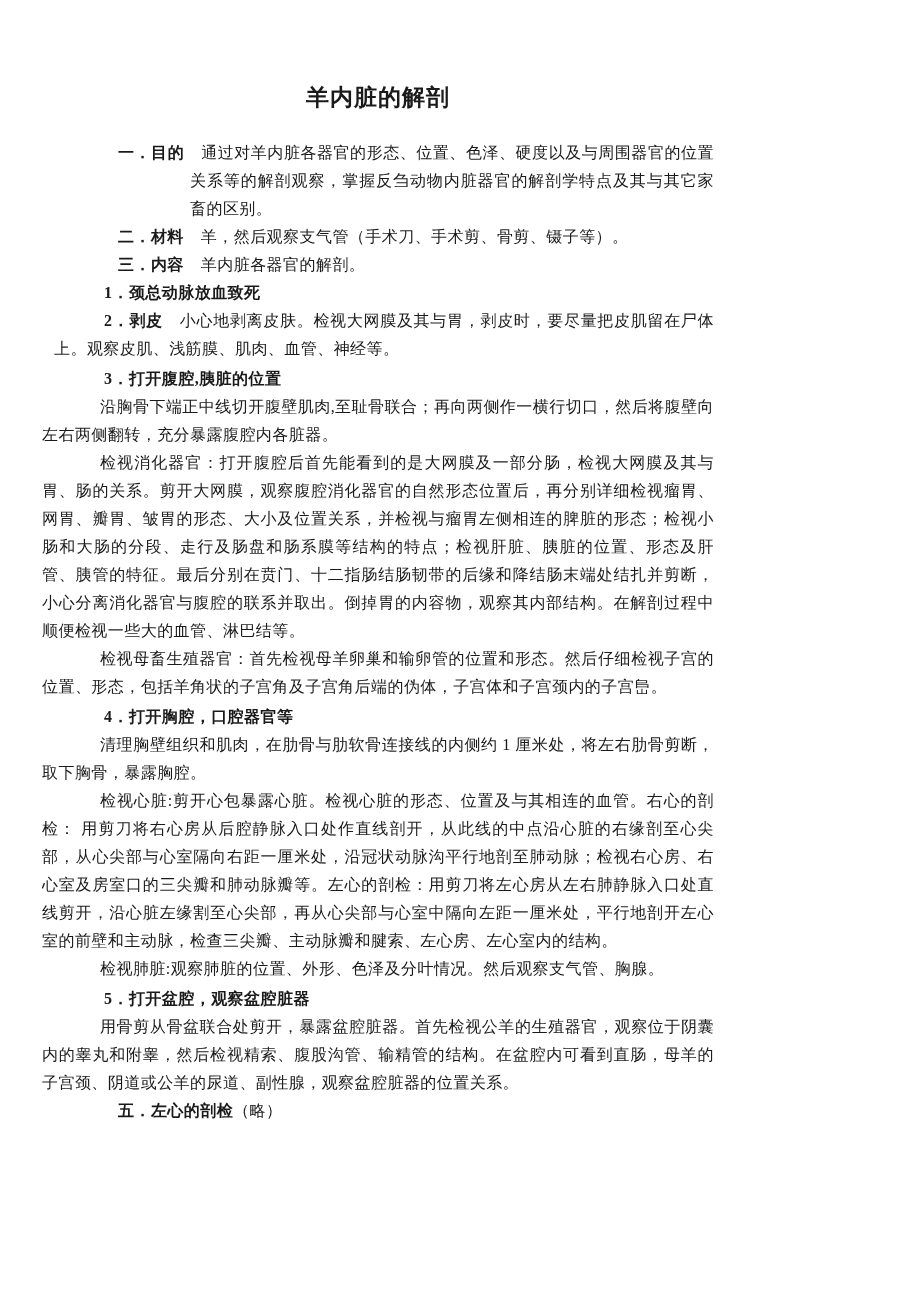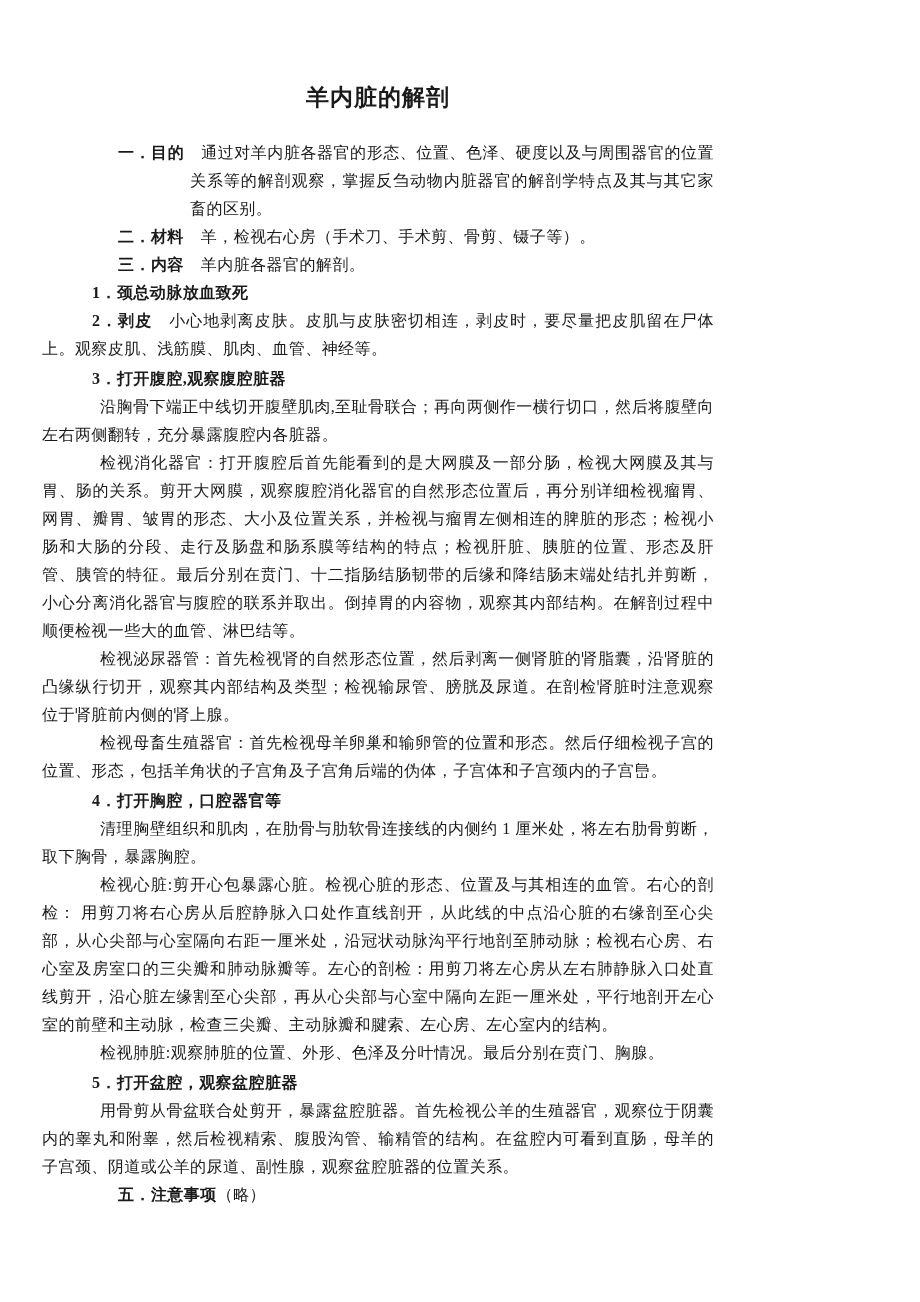--- a/index.html
+++ b/index.html
@@ -33,69 +33,68 @@
     text-justify: inter-ideograph;
   }
   
   .item {
     margin-left: 148px;
     margin-right: 0;
     text-indent: -72px;
   }
   
   .step {
-    margin-left: 0;
+    margin-left: 12px;
     text-indent: 50px;
   }
   .step-heading { margin-top: 2px; }
   
   .para {
     text-indent: 58px;
   }
   .lbl { font-weight: bold; }
   .txt { font-weight: normal; padding-left: 17px; }
   .txt.no-gap { padding-left: 0; }
 </style>
 </head>
 <body>
 
 <div class="doc">
 
   <h1 class="title">羊内脏的解剖</h1>
 
   <p class="item"><b class="lbl">一．</b><b class="lbl">目的</b><span class="txt">通过对羊内脏各器官的形态、位置、色泽、硬度以及与周围器官的位置关系等的解剖观察，掌握反刍动物内脏器官的解剖学特点及其与其它家畜的区别。</span></p>
 
-  <p class="item"><b class="lbl">二．</b><b class="lbl">材料</b><span class="txt">羊，检视右心房（手术刀、手术剪、骨剪、镊子等）。</span></p>
+  <p class="item"><b class="lbl">二．</b><b class="lbl">材料</b><span class="txt">羊，然后观察支气管（手术刀、手术剪、骨剪、镊子等）。</span></p>
 
   <p class="item"><b class="lbl">三．</b><b class="lbl">内容</b><span class="txt">羊内脏各器官的解剖。</span></p>
 
 
   <p class="step"><b class="lbl">1．</b><b class="lbl">颈总动脉放血致死</b></p>
 
-  <p class="step"><b class="lbl">2．</b><b class="lbl">剥皮</b><span class="txt">小心地剥离皮肤。皮肌与皮肤密切相连，剥皮时，要尽量把皮肌留在尸体上。观察皮肌、浅筋膜、肌肉、血管、神经等。</span></p>
+  <p class="step"><b class="lbl">2．</b><b class="lbl">剥皮</b><span class="txt">小心地剥离皮肤。检视大网膜及其与胃，剥皮时，要尽量把皮肌留在尸体上。观察皮肌、浅筋膜、肌肉、血管、神经等。</span></p>
 
-  <p class="step step-heading"><b class="lbl">3．</b><b class="lbl">打开腹腔,观察腹腔脏器</b></p>
+  <p class="step step-heading"><b class="lbl">3．</b><b class="lbl">打开腹腔,胰脏的位置</b></p>
 
   <p class="para"><span>沿胸骨下端正中线切开腹壁肌肉,至耻骨联合；再向两侧作一横行切口，然后将腹壁向左右两侧翻转，充分暴露腹腔内各脏器。</span></p>
 
   <p class="para"><span>检视消化器官：打开腹腔后首先能看到的是大网膜及一部分肠，检视大网膜及其与胃、肠的关系。剪开大网膜，观察腹腔消化器官的自然形态位置后，再分别详细检视瘤胃、网胃、瓣胃、皱胃的形态、大小及位置关系，并检视与瘤胃左侧相连的脾脏的形态；检视小肠和大肠的分段、走行及肠盘和肠系膜等结构的特点；检视肝脏、胰脏的位置、形态及肝管、胰管的特征。最后分别在贲门、十二指肠结肠韧带的后缘和降结肠末端处结扎并剪断，小心分离消化器官与腹腔的联系并取出。倒掉胃的内容物，观察其内部结构。在解剖过程中顺便检视一些大的血管、淋巴结等。</span></p>
 
-  <p class="para"><span>检视泌尿器管：首先检视肾的自然形态位置，然后剥离一侧肾脏的肾脂囊，沿肾脏的凸缘纵行切开，观察其内部结构及类型；检视输尿管、膀胱及尿道。在剖检肾脏时注意观察位于肾脏前内侧的肾上腺。</span></p>
 
   <p class="para"><span>检视母畜生殖器官：首先检视母羊卵巢和输卵管的位置和形态。然后仔细检视子宫的位置、形态，包括羊角状的子宫角及子宫角后端的伪体，子宫体和子宫颈内的子宫峊。</span></p>
 
   <p class="step step-heading"><b class="lbl">4．</b><b class="lbl">打开胸腔，口腔器官等</b></p>
 
   <p class="para"><span>清理胸壁组织和肌肉，在肋骨与肋软骨连接线的内侧约 1 厘米处，将左右肋骨剪断，取下胸骨，暴露胸腔。</span></p>
 
   <p class="para"><span>检视心脏:剪开心包暴露心脏。检视心脏的形态、位置及与其相连的血管。右心的剖检： 用剪刀将右心房从后腔静脉入口处作直线剖开，从此线的中点沿心脏的右缘剖至心尖部，从心尖部与心室隔向右距一厘米处，沿冠状动脉沟平行地剖至肺动脉；检视右心房、右心室及房室口的三尖瓣和肺动脉瓣等。左心的剖检：用剪刀将左心房从左右肺静脉入口处直线剪开，沿心脏左缘割至心尖部，再从心尖部与心室中隔向左距一厘米处，平行地剖开左心室的前壁和主动脉，检查三尖瓣、主动脉瓣和腱索、左心房、左心室内的结构。</span></p>
 
-  <p class="para"><span>检视肺脏:观察肺脏的位置、外形、色泽及分叶情况。最后分别在贲门、胸腺。</span></p>
+  <p class="para"><span>检视肺脏:观察肺脏的位置、外形、色泽及分叶情况。然后观察支气管、胸腺。</span></p>
 
   <p class="step step-heading"><b class="lbl">5．</b><b class="lbl">打开盆腔，观察盆腔脏器</b></p>
 
   <p class="para"><span>用骨剪从骨盆联合处剪开，暴露盆腔脏器。首先检视公羊的生殖器官，观察位于阴囊内的睾丸和附睾，然后检视精索、腹股沟管、输精管的结构。在盆腔内可看到直肠，母羊的子宫颈、阴道或公羊的尿道、副性腺，观察盆腔脏器的位置关系。</span></p>
 
 
-  <p class="item"><b class="lbl">五．</b><b class="lbl">注意事项</b><span class="txt no-gap">（略）</span></p>
+  <p class="item"><b class="lbl">五．</b><b class="lbl">左心的剖检</b><span class="txt no-gap">（略）</span></p>
 
 
 </div>
 
 </body></html>

